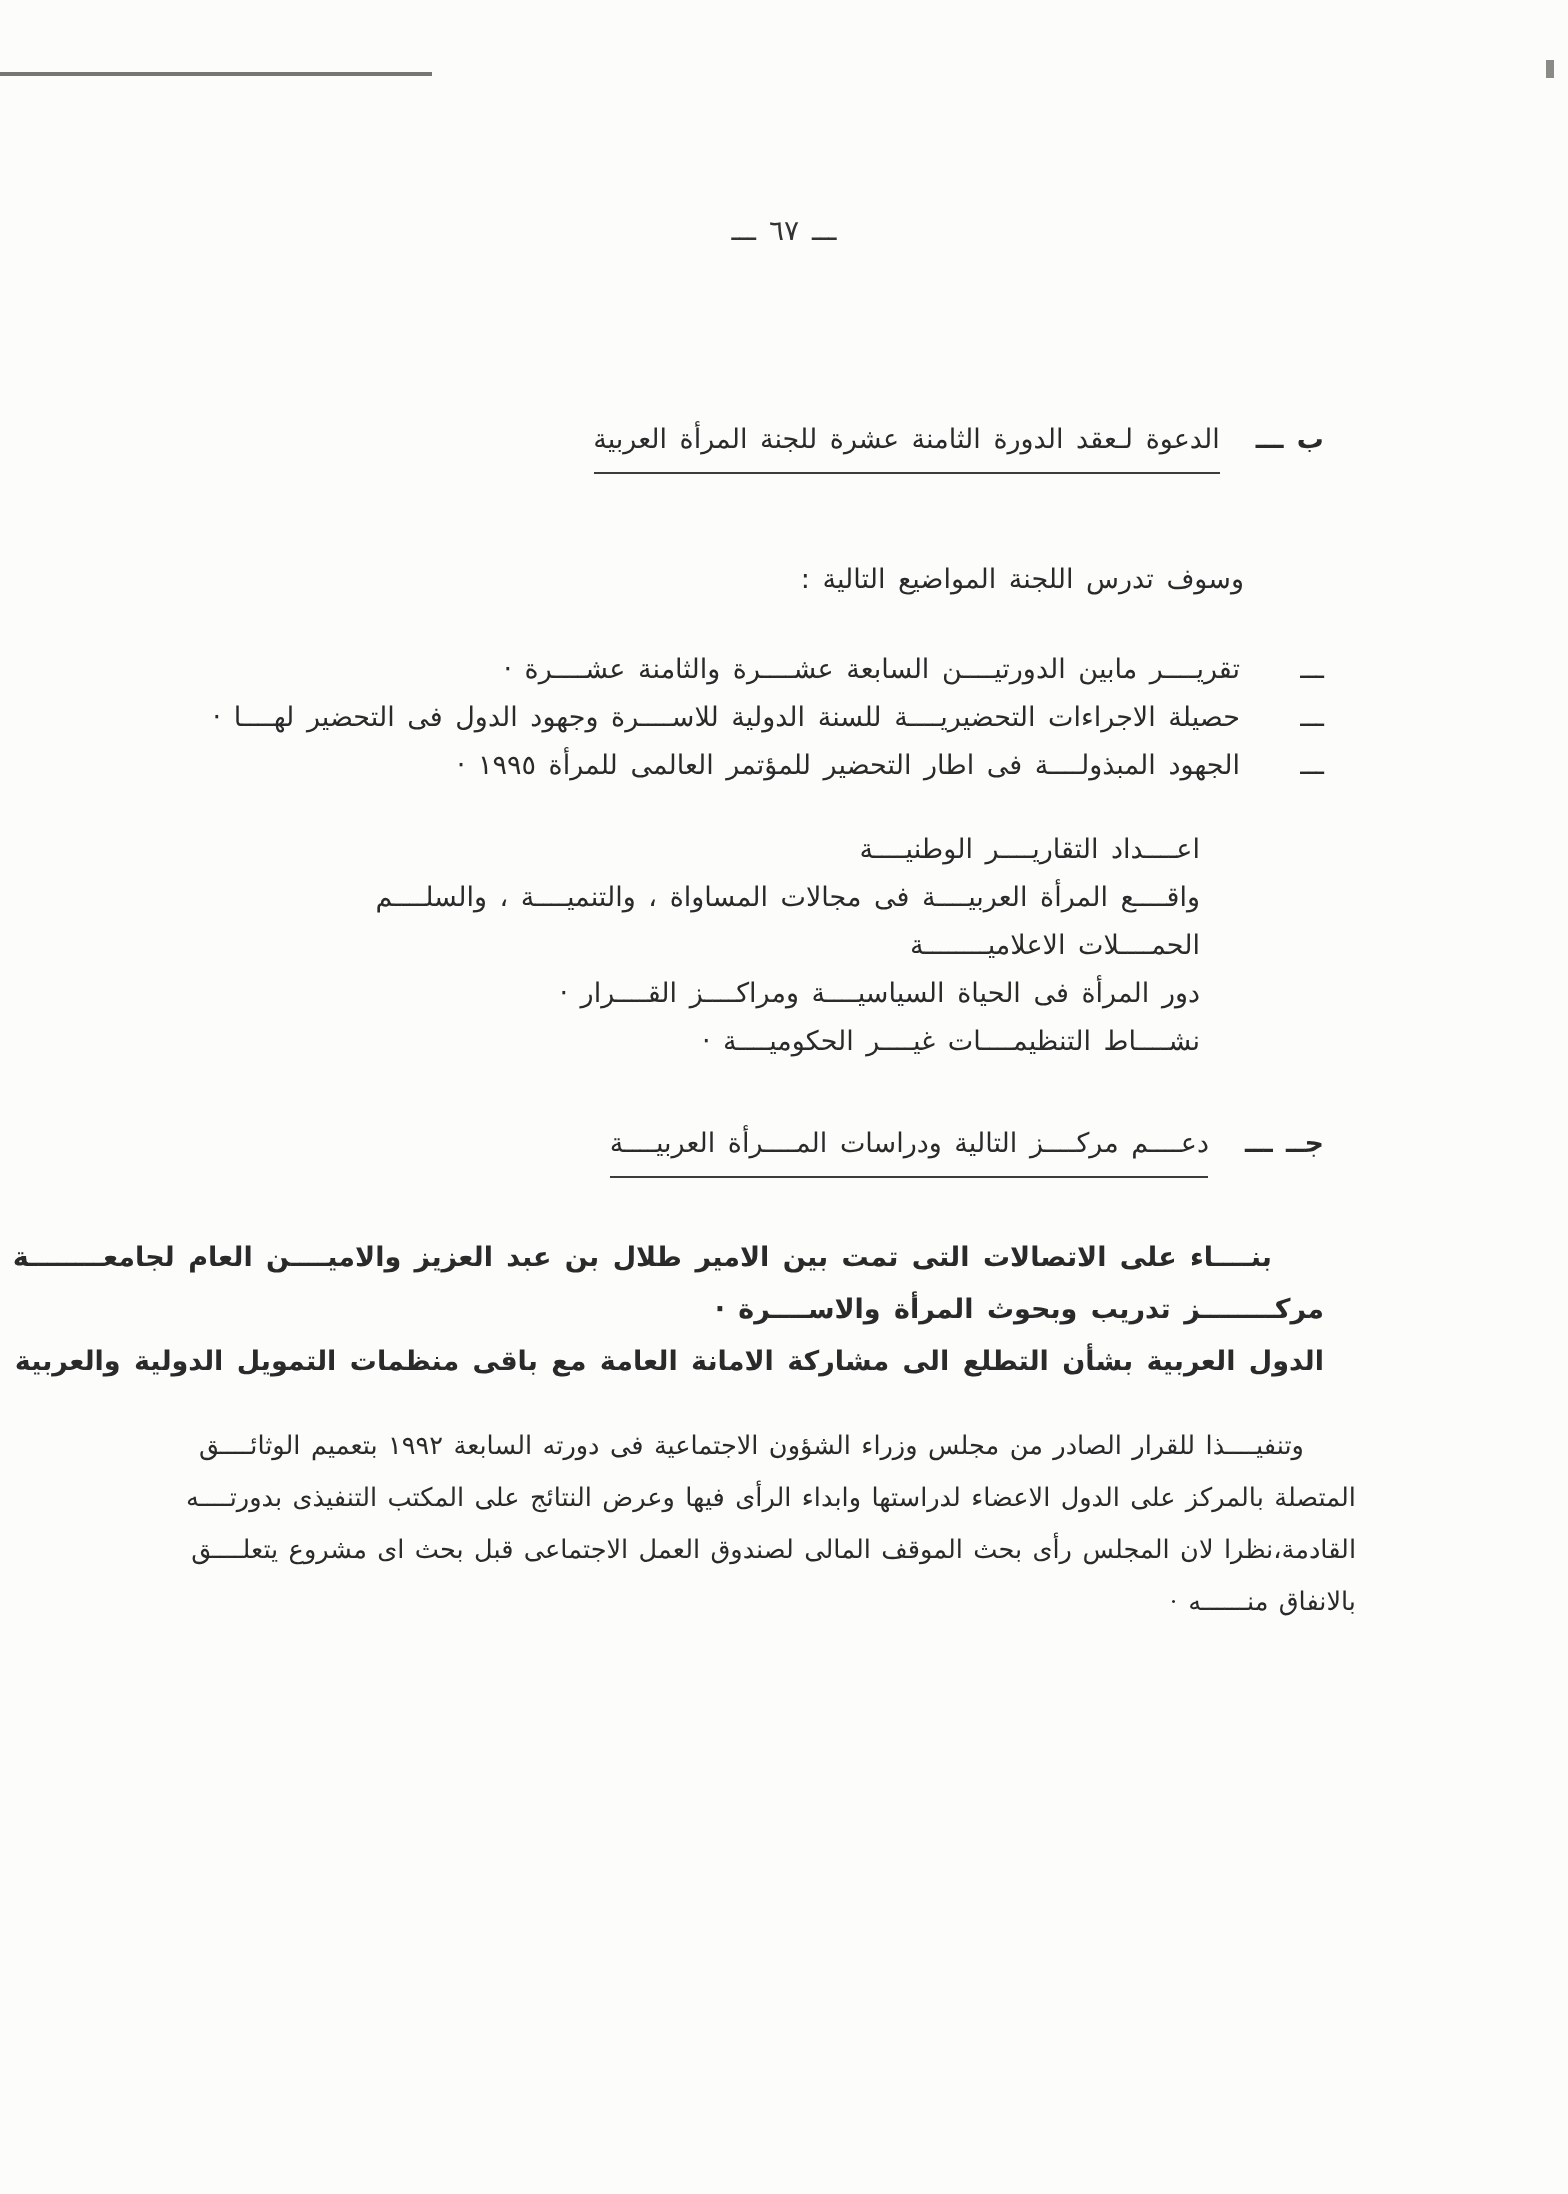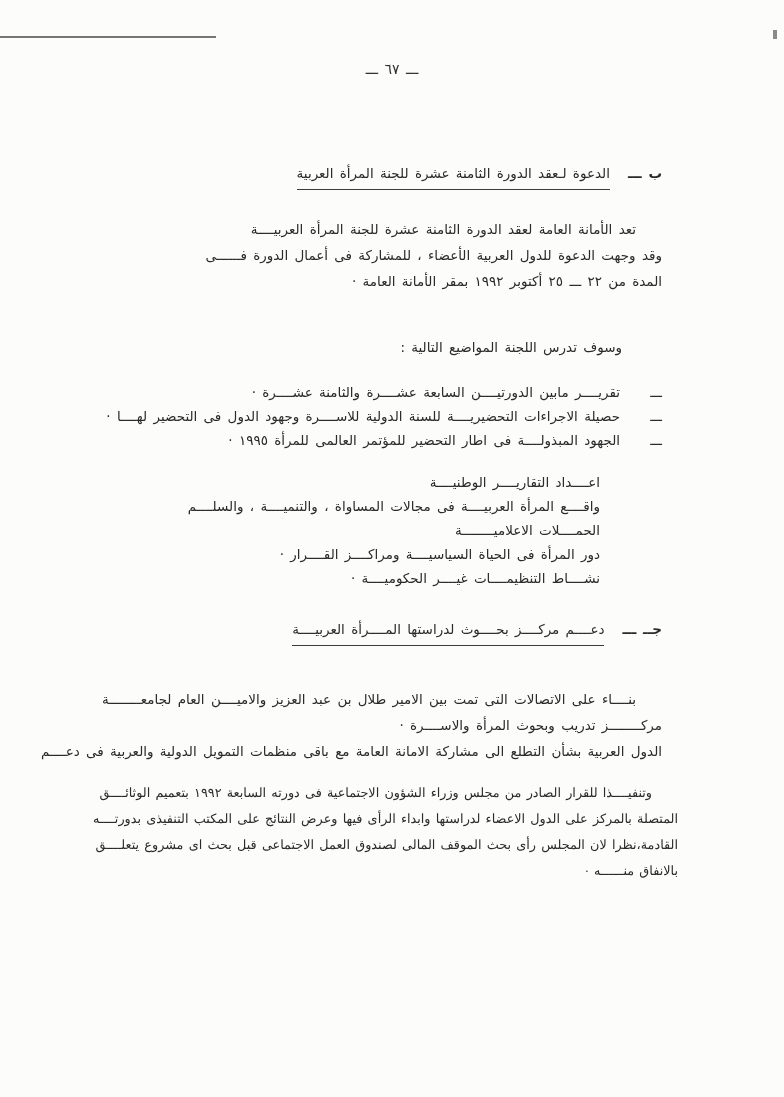--- a/index.html
+++ b/index.html
@@ -34,21 +34,21 @@
     right: 7px;
     width: 4px;
     height: 9px;
     background: #8a8a86;
   }
   .content {
     position: absolute;
     top: 0;
     right: 122px;
     width: 540px;
-    padding-top: 56px;
+    padding-top: 103px;
     font-size: 13.5px;
     line-height: 26px;
     letter-spacing: 0.1px;
     word-spacing: 2px;
   }
   .page-number {
     text-align: center;
     font-size: 14px;
     color: #333;
     margin-bottom: 78px;
@@ -87,21 +87,21 @@
   .list-item .dash {
     flex: none;
     width: 42px;
   }
   .sub-list {
     margin-top: 18px;
     padding-right: 62px;
     line-height: 24px;
   }
   .heading-c { margin-top: 26px; }
-  .para-c1 { margin-top: 40px; }
+  .para-c1 { margin-top: 27px; font-weight: bold; }
   .para-c2 {
     margin-top: 16px;
     margin-left: -34px;
     margin-right: -16px;
     font-size: 12.8px;
     font-family: Liberation Serif, serif;
   }
   .para-c1 { margin-left: -20px; }
 </style>
 </head>
@@ -114,25 +114,20 @@
 
   <div class="content">
 
     <div class="page-number">ـــ   ٦٧   ـــ</div>
 
     <div class="heading heading-b">
       <span class="marker">ب ـــ</span>
       <span class="underlined">الدعوة لـعقد الدورة الثامنة عشرة للجنة المرأة العربية</span>
     </div>
 
-    <div class="para">
-      <div class="line indent">تعد الأمانة العامة لعقد الدورة الثامنة عشرة للجنة المرأة العربيــــة</div>
-      <div class="line">وقد وجهت الدعوة للدول العربية الأعضاء ،  للمشاركة فى أعمال الدورة فــــــى</div>
-      <div class="line">المدة  من ٢٢ ـــ ٢٥ أكتوبر ١٩٩٢ بمقر الأمانة العامة ·</div>
-    </div>
 
     <div class="intro-line">وسوف تدرس اللجنة المواضيع التالية   :</div>
 
     <div class="list">
       <div class="list-item">
         <span class="dash">ـــ</span>
         <span>تقريــــر مابين الدورتيــــن السابعة عشــــرة والثامنة عشــــرة ·</span>
       </div>
       <div class="list-item">
         <span class="dash">ـــ</span>
@@ -147,21 +142,21 @@
     <div class="sub-list">
       <div class="line">اعــــداد التقاريــــر الوطنيــــة</div>
       <div class="line">واقــــع المرأة العربيــــة فى مجالات المساواة ،  والتنميــــة ،  والسلــــم</div>
       <div class="line">الحمــــلات الاعلاميــــــــة</div>
       <div class="line">دور المرأة فى الحياة السياسيــــة ومراكــــز القــــرار ·</div>
       <div class="line">نشــــاط التنظيمــــات غيــــر الحكوميــــة ·</div>
     </div>
 
     <div class="heading heading-c">
       <span class="marker">جــ ـــ</span>
-      <span class="underlined">دعــــم مركــــز بحــــوث لدراستها المــــرأة العربيــــة</span>
+      <span class="underlined">دعــــم مركــــز التالية ودراسات المــــرأة العربيــــة</span>
     </div>
 
     <div class="para para-c1">
       <div class="line indent">بنــــاء على الاتصالات التى تمت بين الامير طلال بن عبد العزيز   والاميــــن العام لجامعــــــــة</div>
       <div class="line">مركــــــــز تدريب وبحوث المرأة والاســــرة ·</div>
       <div class="line">الدول العربية بشأن التطلع الى  مشاركة الامانة العامة مع باقى منظمات التمويل الدولية والعربية فى دعــــم</div>
     </div>
 
     <div class="para para-c2">
       <div class="line indent">وتنفيــــذا للقرار الصادر من مجلس وزراء الشؤون الاجتماعية فى دورته السابعة ١٩٩٢ بتعميم الوثائــــق</div>

